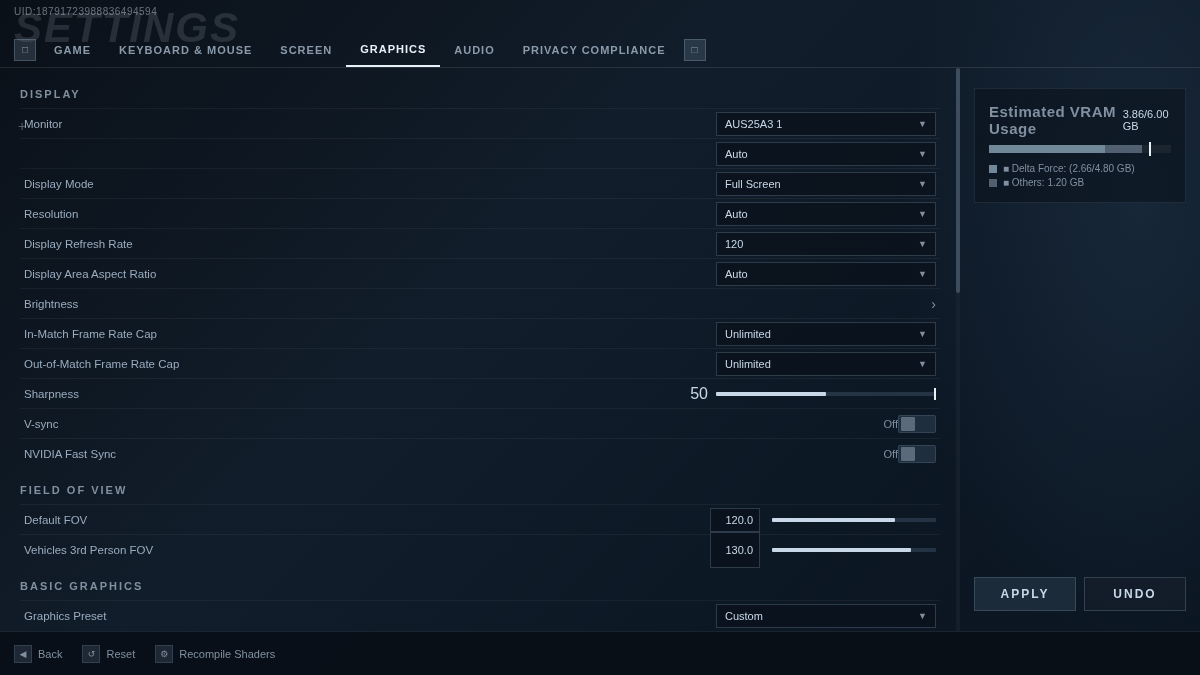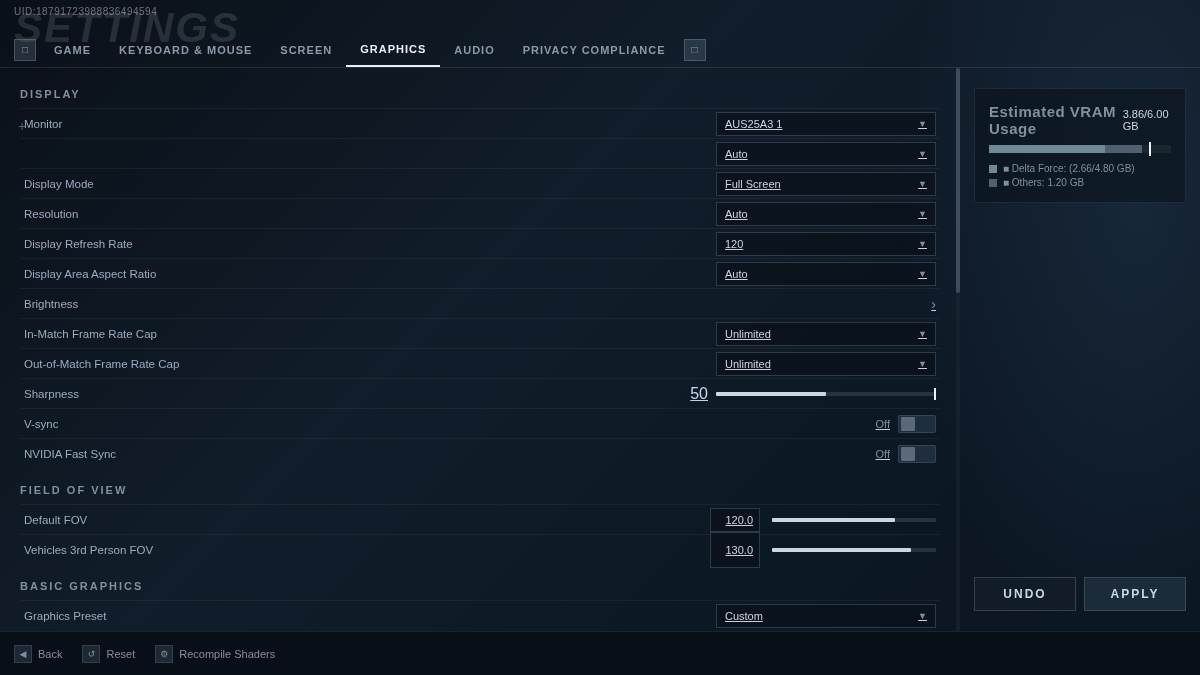--- a/index.html
+++ b/index.html
@@ -145,21 +145,20 @@
       flex: 0 0 380px;
       font-size: 11.5px;
       color: #9aacbe;
     }
 
     .row-control {
       flex: 1;
       display: flex;
       align-items: center;
       justify-content: flex-end;
-      text-decoration: underline;
     }
 
     
     .dropdown {
       width: 220px;
       height: 24px;
       background: rgba(10,18,28,0.8);
       border: 1px solid rgba(100,120,140,0.4);
       color: #c8d8e8;
       font-size: 11px;
@@ -204,21 +203,20 @@
       top: -4px;
       width: 2px;
       height: 12px;
       background: #e8f0f8;
     }
 
     
     .toggle-container {
       display: flex;
       align-items: center;
-      gap: 8px;
     }
     .toggle-label {
       font-size: 11px;
       color: #8090a0;
     }
     .toggle {
       width: 38px;
       height: 18px;
       background: rgba(60,80,100,0.4);
       border: 1px solid rgba(100,120,140,0.3);
@@ -638,22 +636,22 @@
           <span>■ Delta Force: (2.66/4.80 GB)</span>
         </div>
         <div class="vram-legend-item">
           <div class="legend-dot" style="background:#506070;"></div>
           <span>■ Others: 1.20 GB</span>
         </div>
       </div>
     </div>
 
     <div class="action-buttons">
+      <button class="action-btn" style="background:rgba(30,45,60,0.9);">APPLY</button>
       <button class="action-btn">UNDO</button>
-      <button class="action-btn" style="background:rgba(30,45,60,0.9);">APPLY</button>
     </div>
   </div>
 
   <div class="bottom-bar">
     <div class="bottom-btn">
       <div class="bottom-btn-icon">◀</div>
       <span>Back</span>
     </div>
     <div class="bottom-btn">
       <div class="bottom-btn-icon">↺</div>

